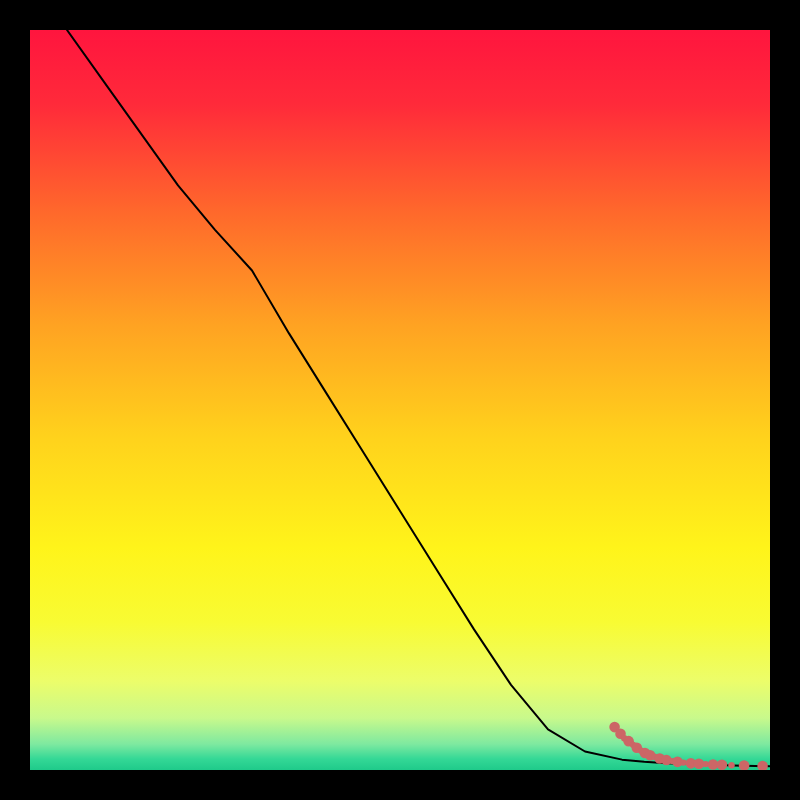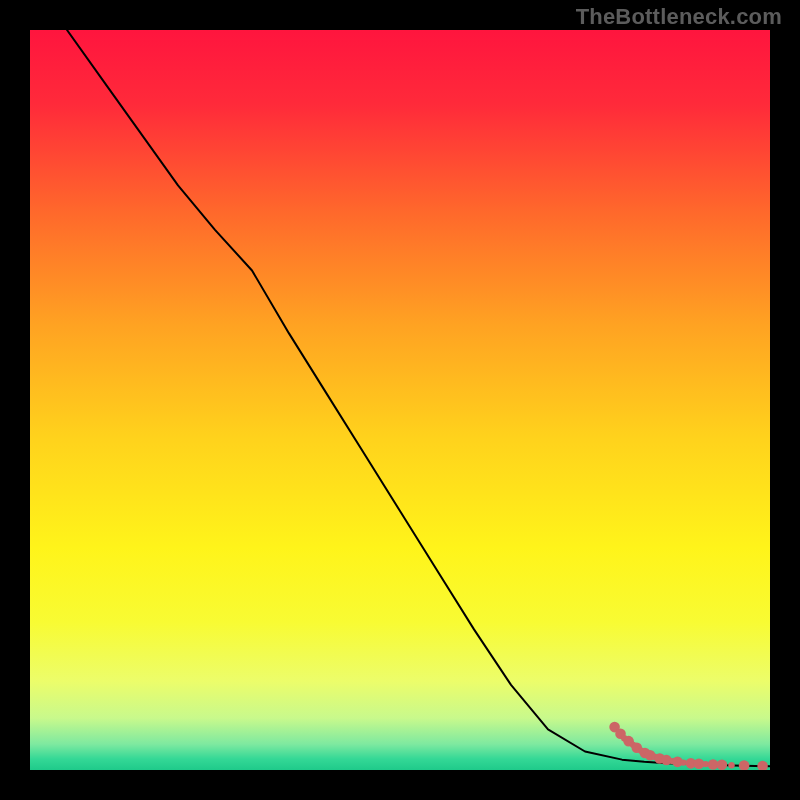--- a/index.html
+++ b/index.html
@@ -32,21 +32,20 @@
     left: 30px;
     top: 30px;
     width: 740px;
     height: 740px;
   }
 </style>
 </head>
 <body>
 <div class="wrap">
 
-  <div class="watermark">TheBottleneck.com</div>
 
   <svg class="plot" viewBox="0 0 740 740" preserveAspectRatio="none">
     <defs>
       <linearGradient id="bg-grad" x1="0" y1="0" x2="0" y2="1">
 
       <stop offset="0.00%" stop-color="#ff153e"></stop>
           <stop offset="10.00%" stop-color="#ff2a3a"></stop>
           <stop offset="25.00%" stop-color="#ff6a2b"></stop>
           <stop offset="40.00%" stop-color="#ffa322"></stop>
           <stop offset="55.00%" stop-color="#ffd21c"></stop>

